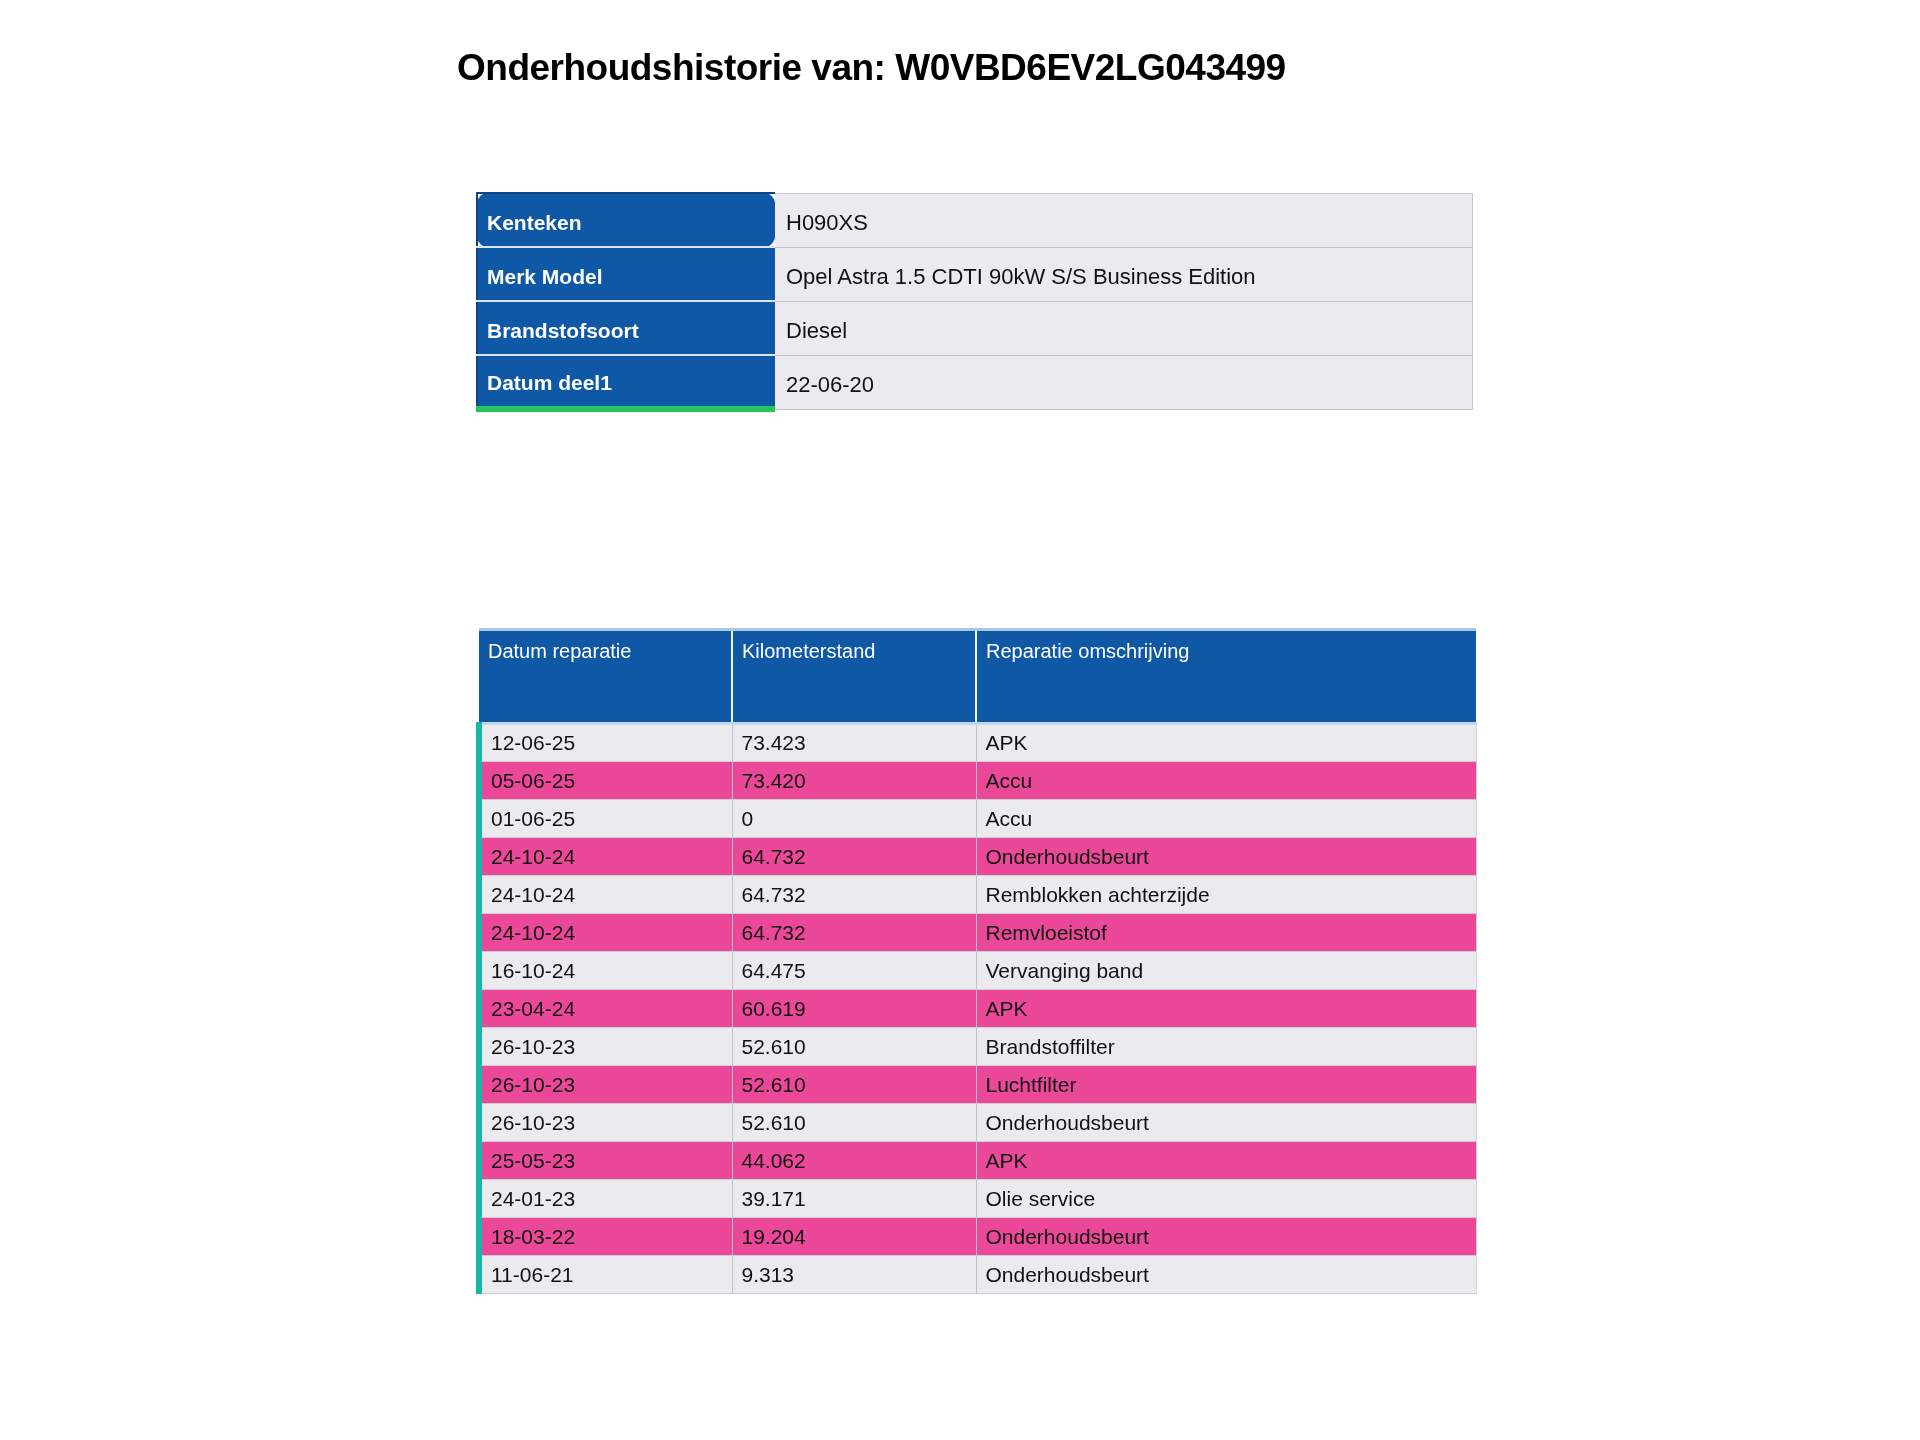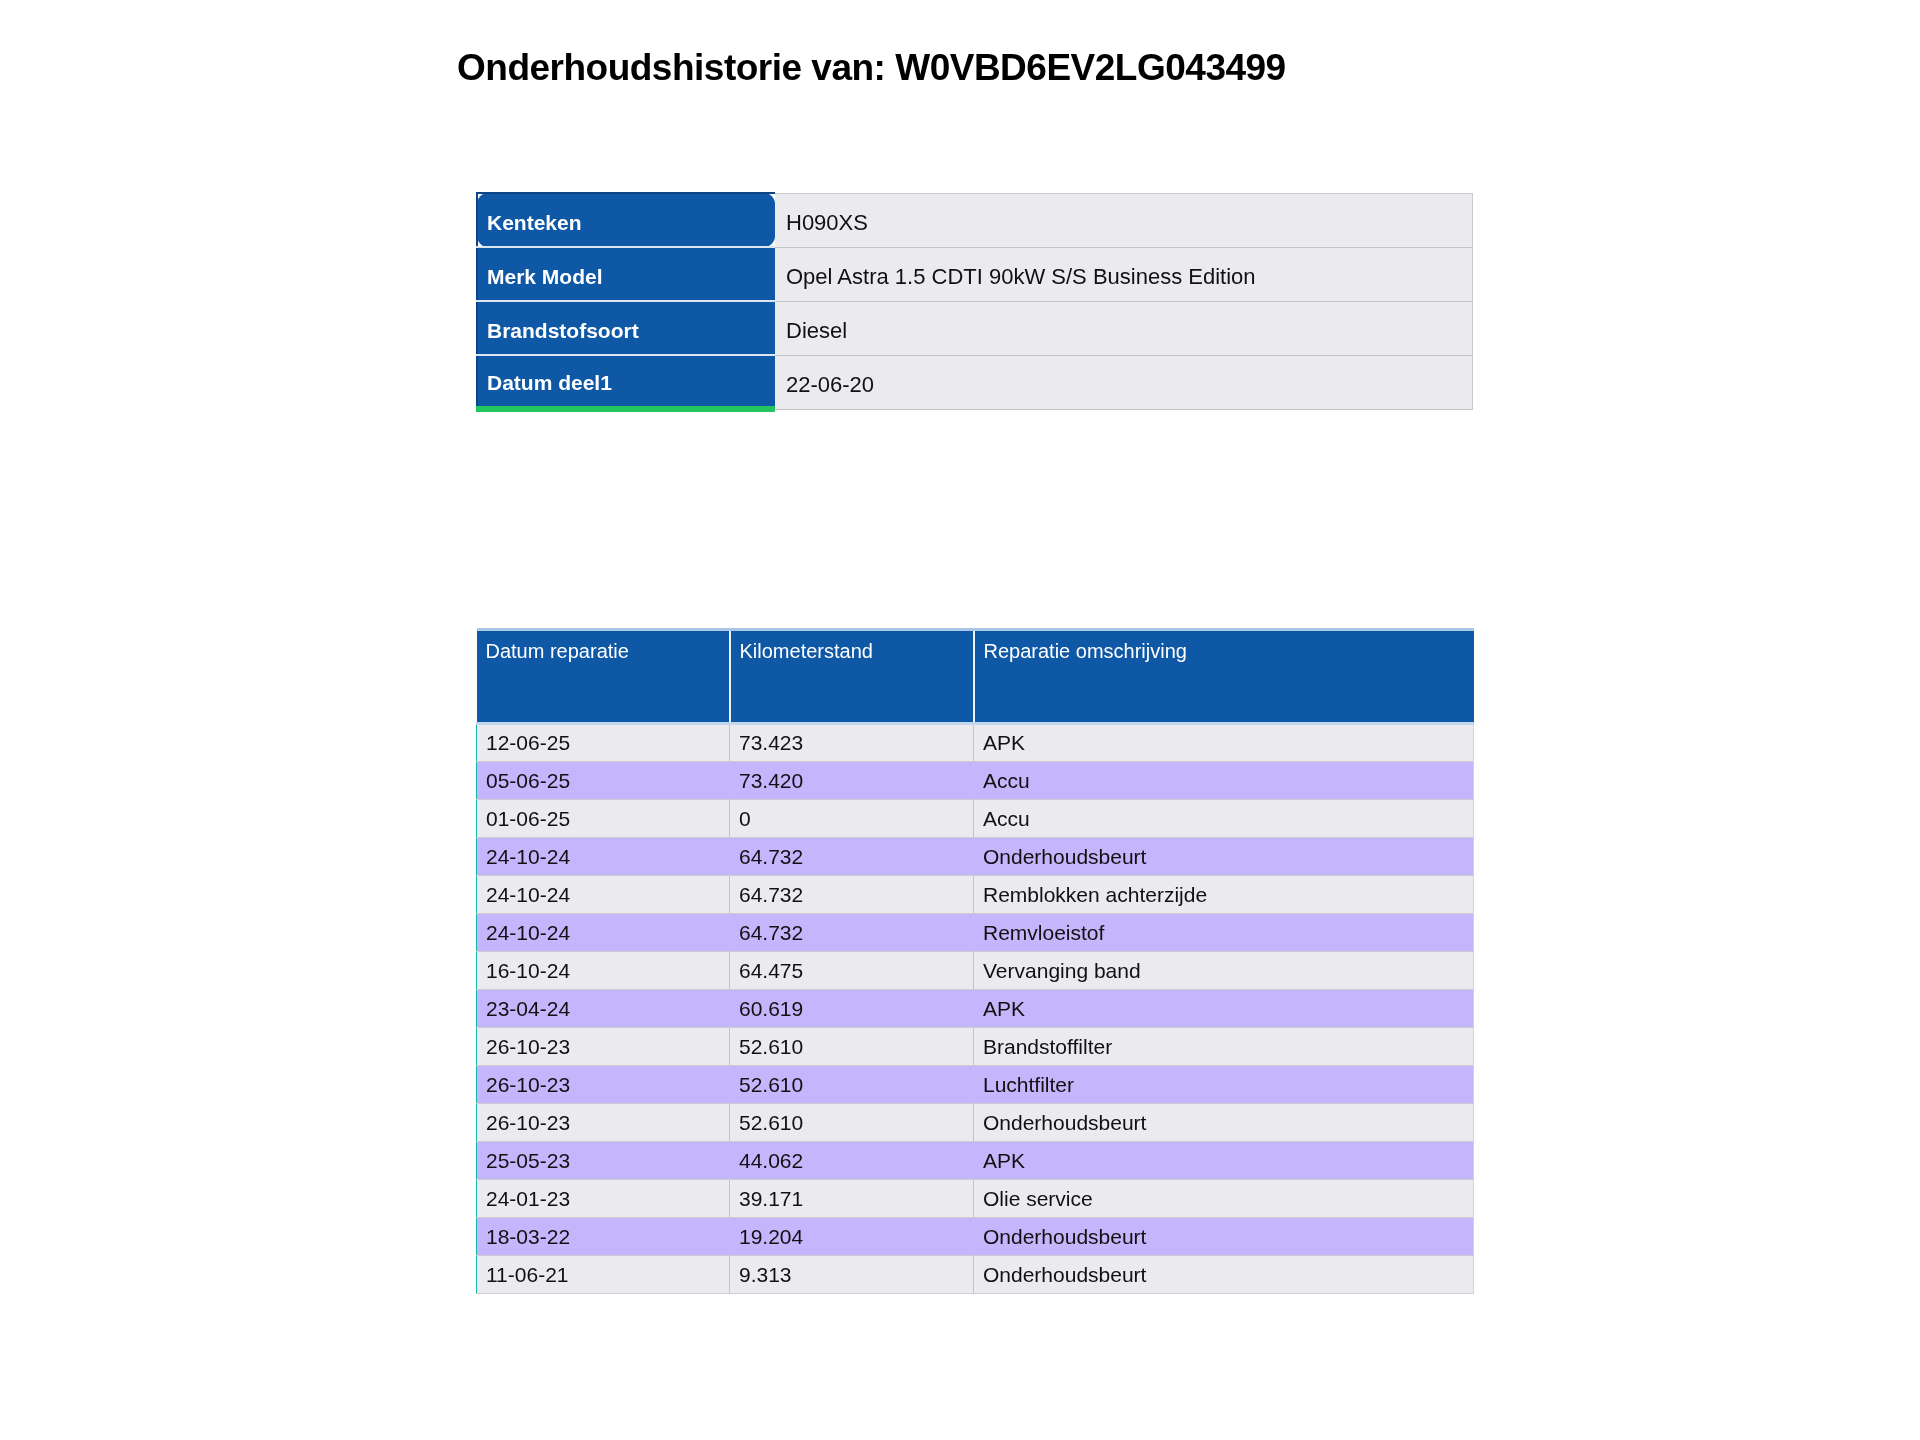--- a/index.html
+++ b/index.html
@@ -92,26 +92,26 @@
   }
   table.svc thead th + th { border-left: 2px solid #eef3fa; }
   table.svc tbody td {
     font-size: 21px;
     color: #111111;
     text-align: left;
     vertical-align: middle;
     padding: 0 0 0 9px;
     height: 38px;
     box-sizing: border-box;
-    background: #c4b5fd;
+    background: #ec4899;
     border-bottom: 1px solid #cdcdd1;
   }
   table.svc tbody td + td { border-left: 1px solid #c4c4c8; }
   table.svc tbody tr:nth-child(odd) td { background: #ebebef; }
-  table.svc tbody td:first-child { border-left: 1px solid #14b8a6; }
+  table.svc tbody td:first-child { border-left: 6px solid #14b8a6; }
   table.svc tbody td:last-child { border-right: 1px solid #d5d5d9; }
 </style>
 </head>
 <body>
 
 <div class="page">
 
   <h1 class="doc-title">Onderhoudshistorie van: W0VBD6EV2LG043499</h1>
 
   <table class="info">

